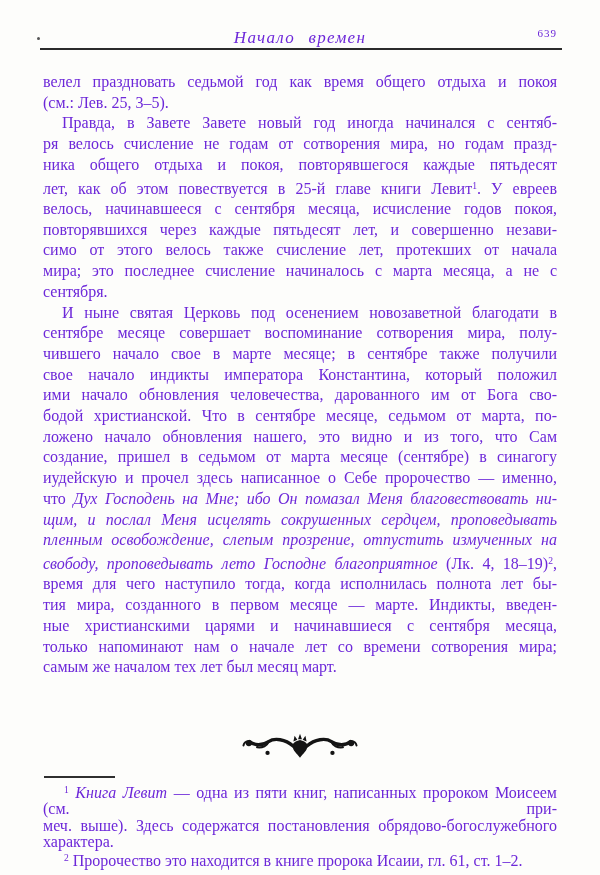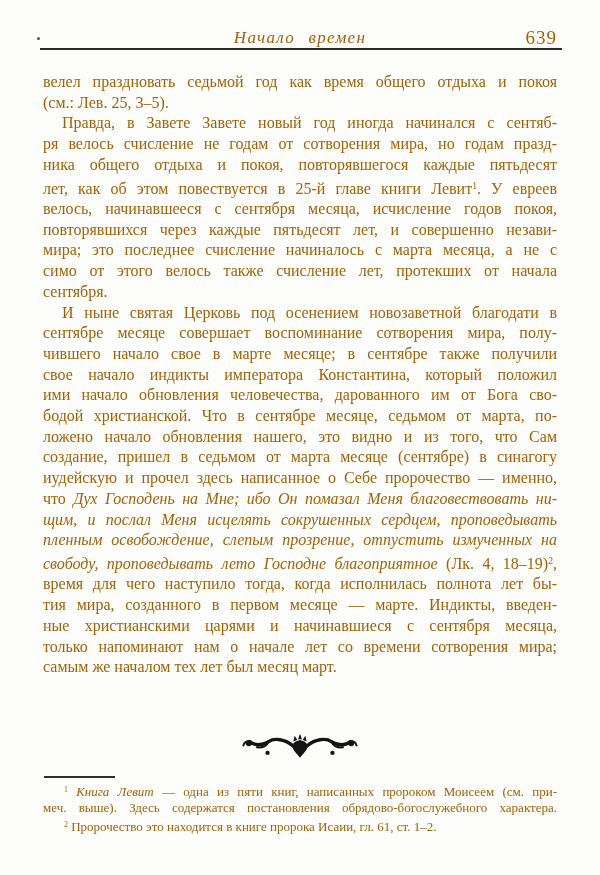--- a/index.html
+++ b/index.html
@@ -1,50 +1,50 @@
 <!DOCTYPE html>
 <html lang="ru"><head>
 <meta charset="utf-8">
 <style>
   html,body{margin:0;padding:0;background:#e8e8e8;}
   .page{
     position:relative;
     width:600px;height:875px;
     margin:0 auto;
     background:#fdfdfb;
-    color:#a16207;
+    color:#6d28d9;
     font-family:"Liberation Serif","DejaVu Serif",serif;
     overflow:hidden;
   }
   
   .runhead{position:absolute;top:26px;left:43px;right:43px;height:22px;}
   .rh-title{
     position:absolute;left:0;right:0;top:2px;text-align:center;
     font-style:italic;font-size:17px;letter-spacing:1.3px;word-spacing:8px;
   }
-  .rh-num{position:absolute;right:0;top:1px;font-size:19px;letter-spacing:1px;}
+  .rh-num{position:absolute;right:0;top:1px;font-size:11px;letter-spacing:1px;}
   .head-rule{position:absolute;top:48px;left:40px;right:38px;height:2px;background:#2b2b2b;}
   .scan-dot{position:absolute;left:37px;top:37px;width:3px;height:3px;border-radius:50%;background:#555;}
   
   .bodytext{
     position:absolute;top:72px;left:43px;width:514px;
     font-size:16px;line-height:20.7px;
   }
   .tline{text-align:justify;text-align-last:justify;white-space:normal;}
   .tline.end{text-align-last:left;}
   .tline.indent{text-indent:19px;}
   .it{font-style:italic;}
   .sup{font-size:0.6em;vertical-align:0.5em;letter-spacing:0;}
   
   .ornament{position:absolute;top:733px;left:0;width:600px;text-align:center;line-height:0;}
   
   .fn-rule{position:absolute;top:776px;left:44px;width:71px;height:1.5px;background:#2f2f2f;}
   .footnotes{
     position:absolute;top:782px;left:43px;width:514px;
-    font-size:13px;line-height:16.4px;
+    font-size:16px;line-height:16.4px;
   }
   .footnotes .tline.indent{text-indent:21px;}
 </style>
 </head>
 <body>
 
 <div class="page">
 
   <div class="scan-dot"></div>
 
@@ -59,22 +59,22 @@
         <div class="tline"><span>велел праздновать седьмой год как время общего отдыха и покоя</span></div>
         <div class="tline end"><span>(см.: Лев. 25, 3–5).</span></div>
       </div>
       <div>
         <div class="tline indent"><span>Правда, в Завете Завете новый год иногда начинался с сентяб-</span></div>
         <div class="tline"><span>ря велось счисление не годам от сотворения мира, но годам празд-</span></div>
         <div class="tline"><span>ника общего отдыха и покоя, повторявшегося каждые пятьдесят</span></div>
         <div class="tline"><span>лет, как об этом повествуется в 25-й главе книги Левит</span><span class="sup">1</span><span>. У евреев</span></div>
         <div class="tline"><span>велось, начинавшееся с сентября месяца, исчисление годов покоя,</span></div>
         <div class="tline"><span>повторявшихся через каждые пятьдесят лет, и совершенно незави-</span></div>
+        <div class="tline"><span>симо от этого велось также счисление лет, протекших от начала</span></div>
         <div class="tline"><span>мира; это последнее счисление начиналось с марта месяца, а не с</span></div>
-        <div class="tline"><span>симо от этого велось также счисление лет, протекших от начала</span></div>
         <div class="tline end"><span>сентября.</span></div>
       </div>
       <div>
         <div class="tline indent"><span>И ныне святая Церковь под осенением новозаветной благодати в</span></div>
         <div class="tline"><span>сентябре месяце совершает воспоминание сотворения мира, полу-</span></div>
         <div class="tline"><span>чившего начало свое в марте месяце; в сентябре также получили</span></div>
         <div class="tline"><span>свое начало индикты императора Константина, который положил</span></div>
         <div class="tline"><span>ими начало обновления человечества, дарованного им от Бога сво-</span></div>
         <div class="tline"><span>бодой христианской. Что в сентябре месяце, седьмом от марта, по-</span></div>
         <div class="tline"><span>ложено начало обновления нашего, это видно и из того, что Сам</span></div>

